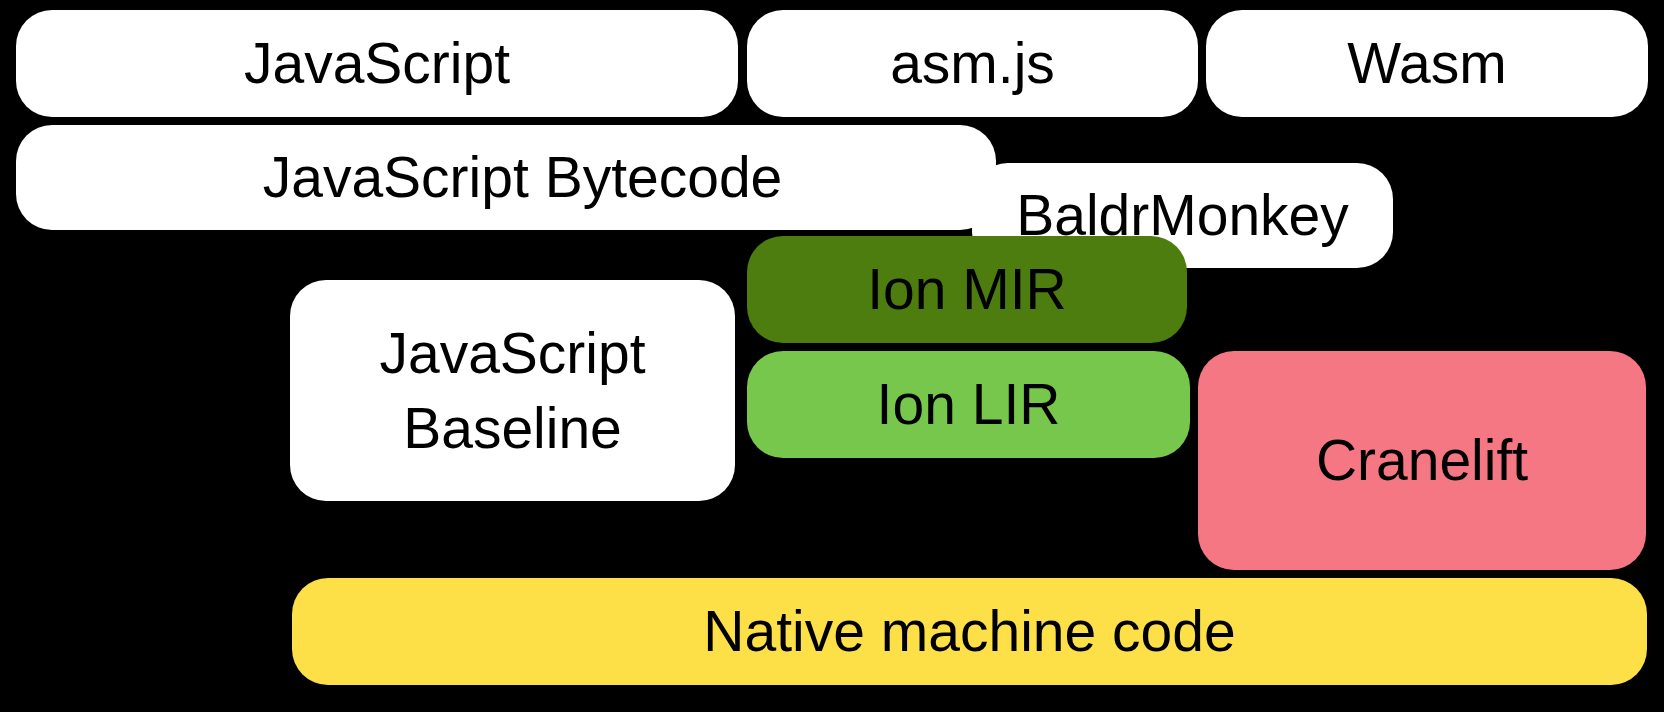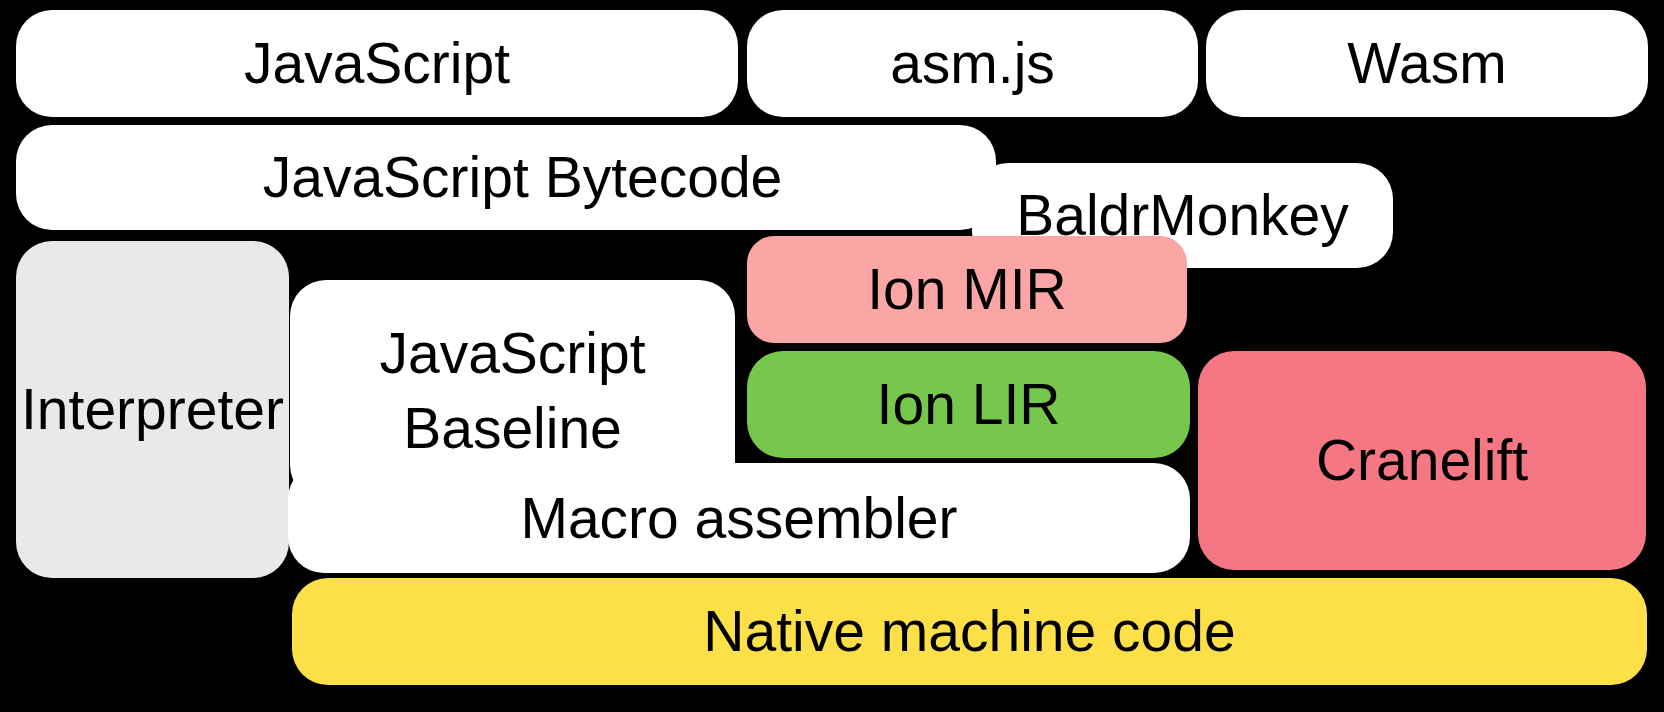--- a/index.html
+++ b/index.html
@@ -68,41 +68,35 @@
   </div>
 
   <div class="node" id="n-bytecode" style="background: rgb(255, 255, 255); padding-left: 33px;">
     <span class="lbl">JavaScript Bytecode</span>
   </div>
 
   <div class="node" id="n-baldrmonkey" style="background: rgb(255, 255, 255);">
     <span class="lbl">BaldrMonkey</span>
   </div>
 
-  <div class="node" id="n-interpreter" style="background: rgb(233, 233, 233);">
-    <span class="lbl">Interpreter</span>
-  </div>
 
   <div class="node" id="n-baseline" style="background: rgb(255, 255, 255); margin-top: 44px;">
     <span class="lbl">JavaScript Baseline</span>
   </div>
 
-  <div class="node" id="n-ion-mir" style="background: #fca5a5; border-radius: 27px;">
+  <div class="node" id="n-ion-mir" style="background: #4d7c0f;">
     <span class="lbl">Ion MIR</span>
   </div>
 
   <div class="node" id="n-ion-lir" style="background: rgb(118, 199, 75);">
     <span class="lbl">Ion LIR</span>
   </div>
 
   <div class="node" id="n-cranelift" style="background: rgb(245, 119, 131);">
     <span class="lbl">Cranelift</span>
   </div>
 
-  <div class="node" id="n-macro-assembler" style="background: rgb(255, 255, 255);">
-    <span class="lbl">Macro assembler</span>
-  </div>
 
   <div class="node" id="n-native-code" style="background: #fde047;">
     <span class="lbl">Native machine code</span>
   </div>
 
 </div>
 
 </body></html>

